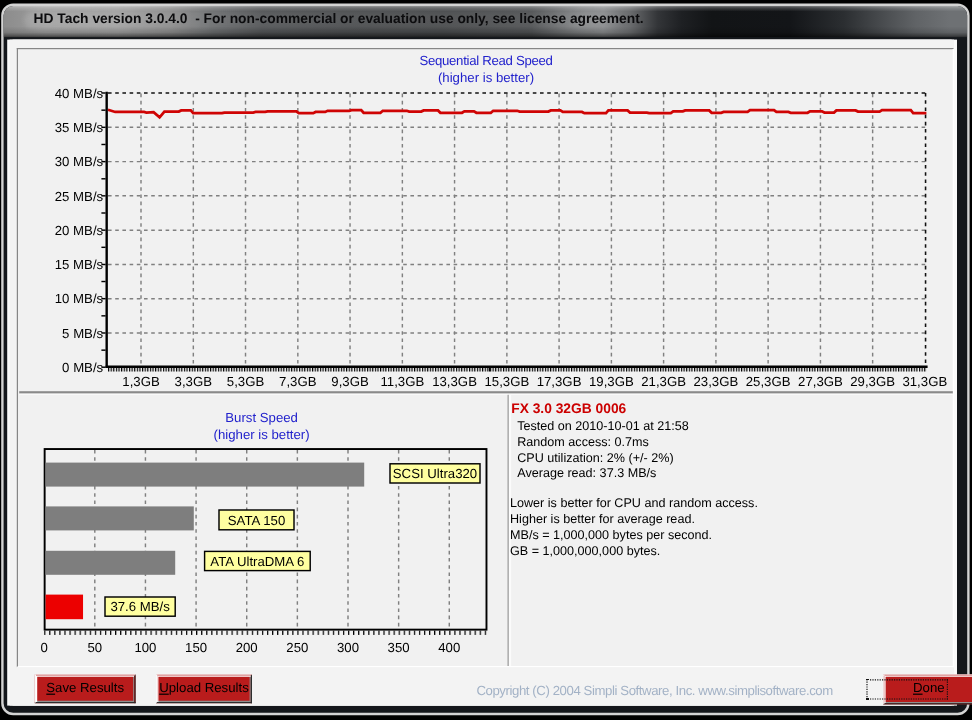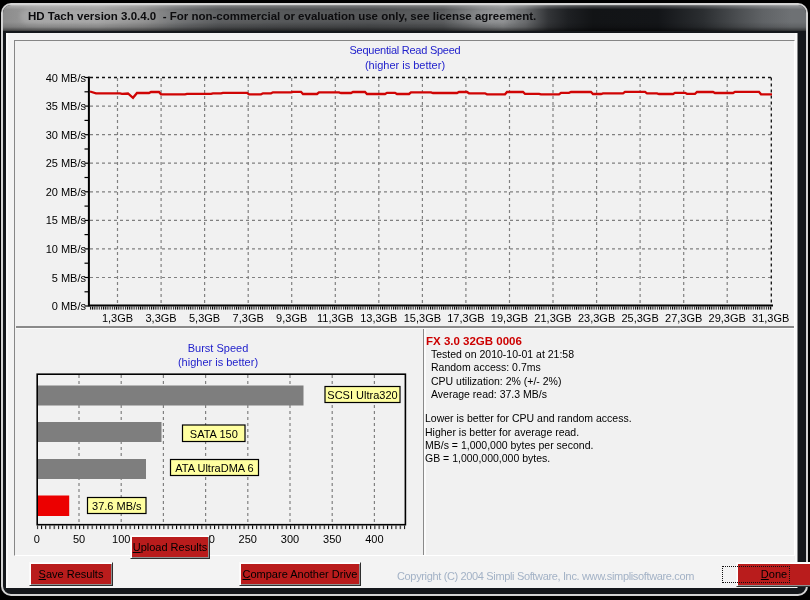--- a/index.html
+++ b/index.html
@@ -206,17 +206,16 @@
    <text x="431" y="384.6">CPU utilization: 2% (+/- 2%)</text>
    <text x="431" y="397.9">Average read: 37.3 MB/s</text>
    <text x="425" y="422.3">Lower is better for CPU and random access.</text>
    <text x="425" y="435.6">Higher is better for average read.</text>
    <text x="425" y="448.9">MB/s = 1,000,000 bytes per second.</text>
    <text x="425" y="462.2">GB = 1,000,000,000 bytes.</text>
   </g>
  </svg>
 
  <div class="btn" style="left:29px;top:562px;width:82px;height:22px;line-height:22px;"><u>S</u>ave Results</div>
- <div class="btn" style="left:130px;top:535px;width:78px;height:22px;line-height:22px;"><u>U</u>pload Results</div>
- <div class="btn" style="left:239px;top:562px;width:120px;height:22px;line-height:22px;"><u>C</u>ompare Another Drive</div>
+ <div class="btn" style="left:130px;top:562px;width:78px;height:22px;line-height:22px;"><u>U</u>pload Results</div>
  <div class="btn" style="left:736px;top:562px;width:74px;height:23px;line-height:23px;"><u>D</u>one</div>
  <div id="focusrect"></div>
  <div id="copyright">Copyright (C) 2004 Simpli Software, Inc. www.simplisoftware.com</div>
 </div>
 </body></html>

